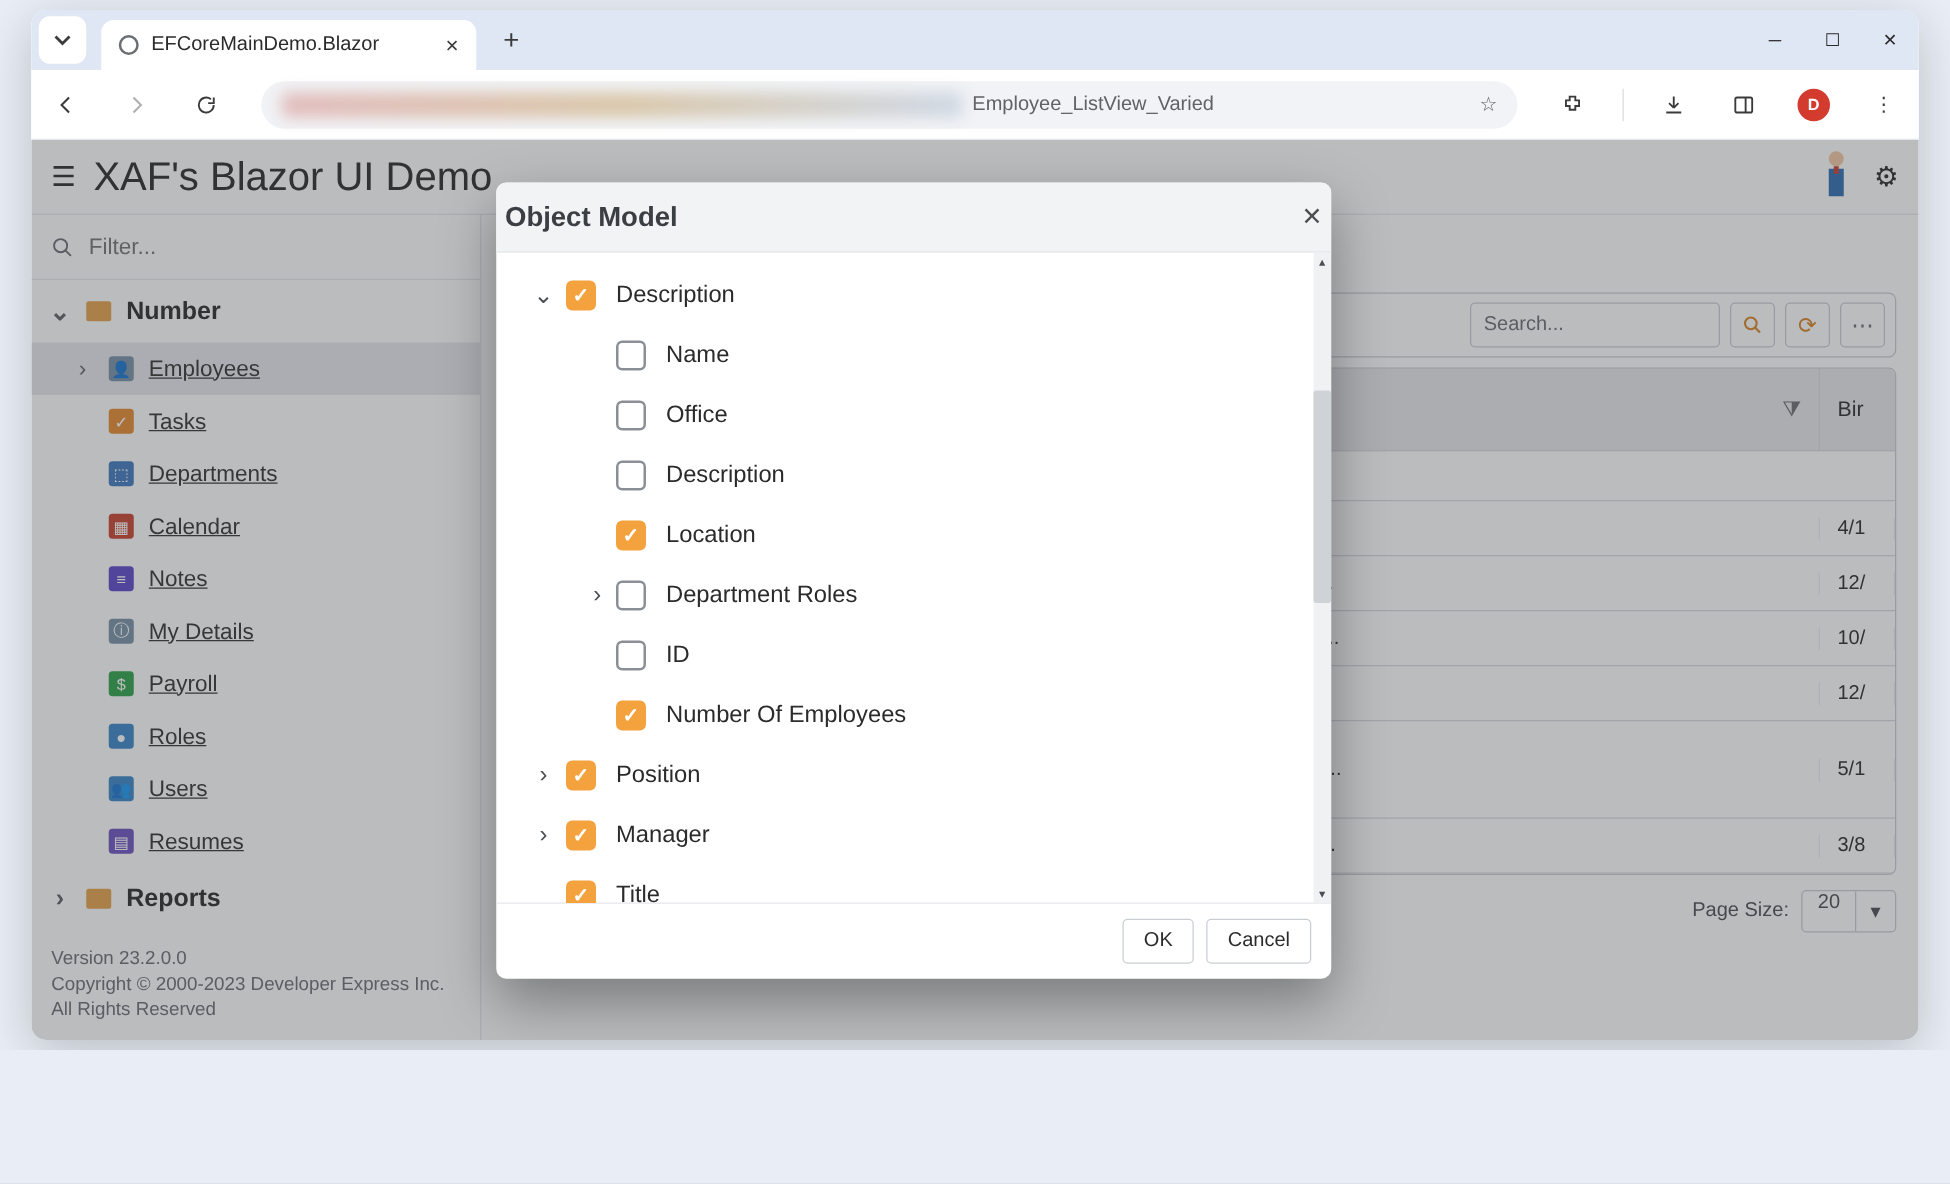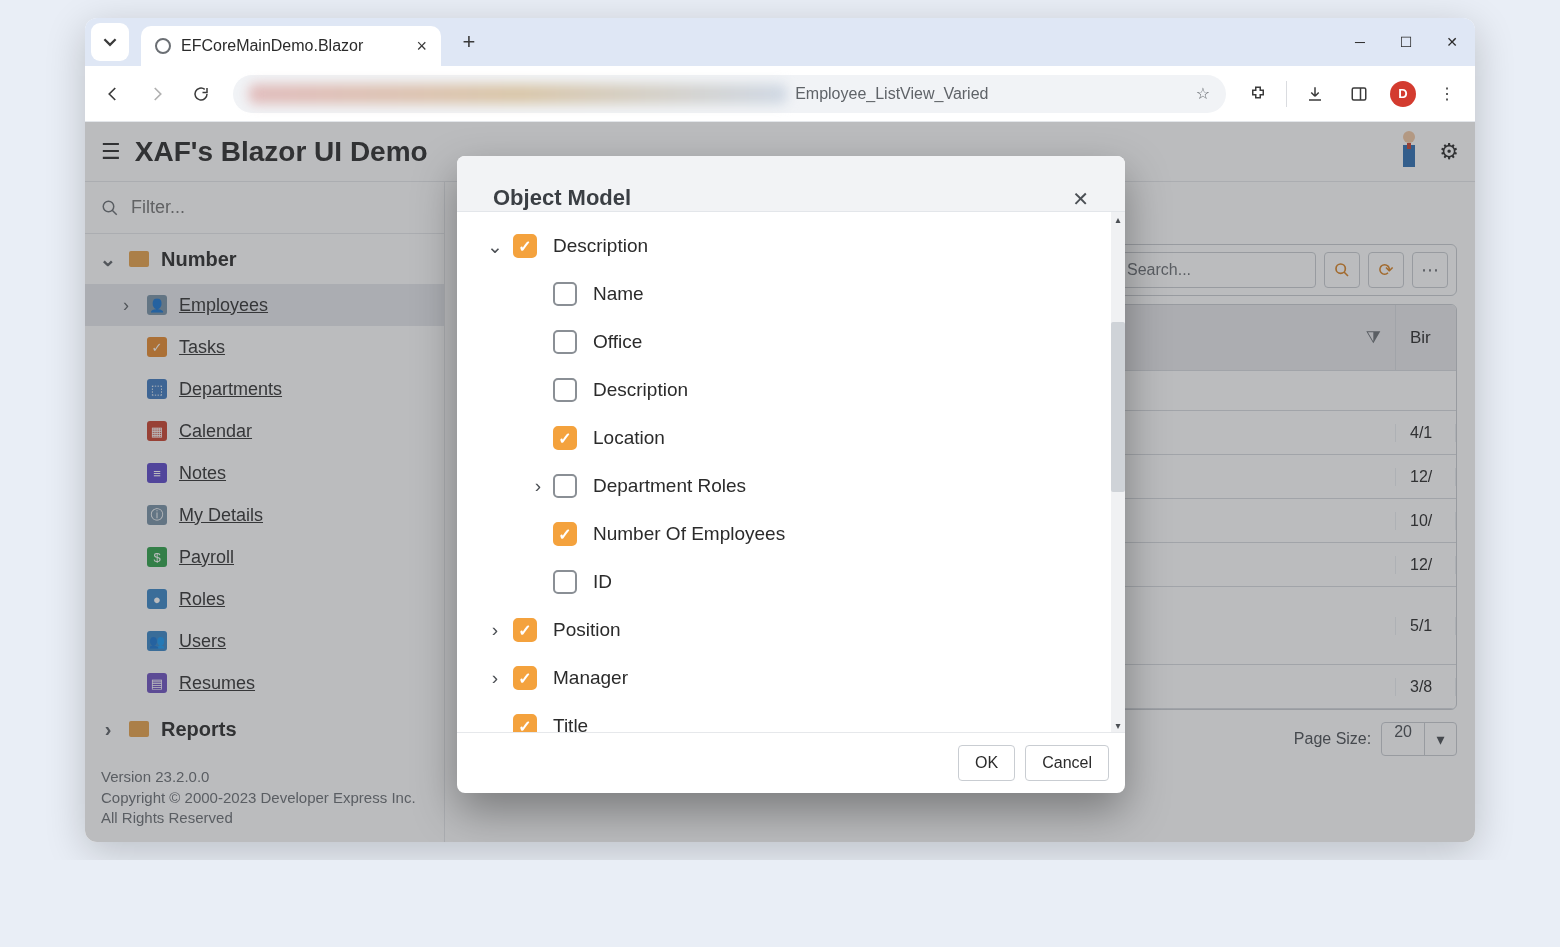--- a/index.html
+++ b/index.html
@@ -2,44 +2,44 @@
 <html><head>
 <meta charset="utf-8">
 <style>
   :root{
     --border:#c9cdd2; --gray:#6b6f74; --text:#2b2b2b; --gray-bg:#f4f5f6;
     --orange:#ea9330; --orange2:#f4a23d; --accent:#1a73e8;
     --header-bg:#e8e9ec; --row-border:#d7dadf; --link:#3b3b3b;
   }
   *{box-sizing:border-box}
   body{margin:0;font-family:"Segoe UI",Arial,sans-serif;color:var(--text);background:#e9eef6}
-  .browser{width:1390px;margin:18px auto;background:#fff;border-radius:12px;overflow:hidden;box-shadow:0 10px 40px rgba(0,0,0,.2)}
+  .browser{width:1510px;margin:8px auto;background:#fff;border-radius:12px;overflow:hidden;box-shadow:0 10px 40px rgba(0,0,0,.2)}
   
   .titlebar{display:flex;align-items:center;height:48px;background:#dfe7f5}
   .tb-left{display:flex;align-items:center;height:100%}
   .tb-dd{width:38px;height:38px;margin-left:6px;background:#fff;border-radius:9px;display:flex;align-items:center;justify-content:center}
   .tab{display:flex;align-items:center;gap:10px;height:40px;margin-left:12px;background:#fff;border-radius:10px 10px 0 0;padding:0 14px;min-width:300px;position:relative;top:4px}
   .favicon{width:16px;height:16px;border:2px solid #6b6f74;border-radius:50%}
   .tab-close{margin-left:auto;font-size:18px;color:#3b3b3b}
   .new-tab{width:36px;height:36px;display:flex;align-items:center;justify-content:center;margin-left:10px;color:#3b3b3b;font-size:22px}
   .win-controls{margin-left:auto;display:flex}
   .win-controls span{width:46px;height:48px;display:flex;align-items:center;justify-content:center;font-size:14px}
-  .toolbar{display:flex;align-items:center;height:56px;background:#fff;border-bottom:1px solid #e3e6ea;padding:0 8px;gap:4px}
+  .toolbar{display:flex;align-items:center;height:56px;background:#fff;border-bottom:1px solid #e3e6ea;padding:0 8px;gap:16px}
   .tbtn{width:40px;height:40px;display:flex;align-items:center;justify-content:center;color:#3b3b3b;border-radius:20px}
   .address{flex:1;height:38px;background:#f1f3f6;border-radius:19px;display:flex;align-items:center;padding:0 16px;margin:0 8px;color:#5f6368;font-size:16px}
   .address .blur{filter:blur(6px);flex:0 0 auto;width:56%;height:20px;background:linear-gradient(90deg,#e1bcbc,#d9c6a8,#cfd8e4);border-radius:6px;margin-right:8px}
   .avatar-d{width:26px;height:26px;background:#d33b2f;color:#fff;border-radius:50%;display:flex;align-items:center;justify-content:center;font-weight:700;font-size:13px}
   .vdiv{width:1px;height:26px;background:#dadce0;margin:0 4px}
 
   
   .app{position:relative;height:720px;background:#fff}
   .overlay{position:absolute;inset:0;background:rgba(60,64,70,.35);z-index:20}
   .app-header{display:flex;align-items:center;height:60px;padding:0 16px;border-bottom:1px solid #e6e8eb}
   .ham{font-size:22px;margin-right:14px}
-  .brand{font-size:28px;font-weight:700}
+  .brand{font-size:32px;font-weight:400}
   .avatar-user{width:24px;height:50px;margin-left:auto;margin-right:18px;position:relative}
   .avatar-user svg{width:24px;height:50px}
   .gear{font-size:22px}
   .app-body{display:flex;height:660px}
   
   .sidebar{width:360px;border-right:1px solid #e6e8eb;display:flex;flex-direction:column}
   .filter{display:flex;align-items:center;height:52px;border-bottom:1px solid #e6e8eb;padding:0 16px;color:#6b6f74}
   .filter input{border:none;outline:none;font-size:18px;flex:1;color:#6b6f74;background:transparent}
   .nav{flex:1;overflow:auto;font-size:18px}
   .group{display:flex;align-items:center;height:50px;padding:0 14px;gap:12px}
@@ -72,21 +72,21 @@
   .grow{display:flex;height:44px;align-items:center;border-bottom:1px solid var(--row-border)}
   .gc{flex:1;padding:0 14px;border-right:1px solid #eceff2;white-space:nowrap;overflow:hidden;text-overflow:ellipsis}
   .gc a{color:#333;text-decoration:underline}
   .pager{display:flex;justify-content:flex-end;align-items:center;gap:10px;height:58px;padding:0 18px;color:#4b4f54}
   .select{display:flex;border:1px solid var(--border);border-radius:4px;height:34px}
   .select span{padding:0 12px}
   .select .dd{width:32px;border-left:1px solid var(--border);display:flex;align-items:center;justify-content:center}
 
   
   .modal{position:absolute;z-index:30;left:372px;top:34px;width:668px;background:#fff;border-radius:8px;box-shadow:0 18px 44px rgba(0,0,0,.35);overflow:hidden}
-  .m-head{display:flex;align-items:flex-end;height:56px;padding:0 36px;background:#f2f3f5;border-bottom:1px solid #e3e6ea}
+  .m-head{display:flex;align-items:center;height:56px;padding:0 7px;background:#f2f3f5;border-bottom:1px solid #e3e6ea}
   .m-title{font-size:22px;font-weight:700;color:#3b3f44}
   .m-x{margin-left:auto;font-size:20px;color:#4b4f54}
   .m-body{position:relative;height:520px;overflow:auto;padding:10px 6px 10px 0}
   .tree{font-size:19px}
   .node{display:flex;align-items:center;height:48px}
   .arrow{width:36px;display:flex;justify-content:center;color:#4b4f54}
   .cb{width:24px;height:24px;border:2px solid #8a8f95;border-radius:5px;display:flex;align-items:center;justify-content:center;margin-right:16px}
   .cb.checked{background:var(--orange2);border-color:var(--orange2);color:#fff}
   .cb.checked::after{content:"✓";font-size:16px;font-weight:700}
   .lvl1{padding-left:20px}.lvl2{padding-left:66px}.lvl2 .arrow{width:30px}
@@ -363,26 +363,26 @@
             <div class="node lvl2 no-arrow">
               <span class="cb checked"></span>
               <span>Location</span>
             </div>
             <div class="node lvl2">
               <span class="arrow">›</span>
               <span class="cb"></span>
               <span>Department Roles</span>
             </div>
             <div class="node lvl2 no-arrow">
-              <span class="cb checked"></span>
-              <span>Number Of Employees</span>
-            </div>
-            <div class="node lvl2 no-arrow">
               <span class="cb"></span>
               <span>ID</span>
+            </div>
+            <div class="node lvl2 no-arrow">
+              <span class="cb checked"></span>
+              <span>Number Of Employees</span>
             </div>
             <div class="node lvl1">
               <span class="arrow">›</span>
               <span class="cb checked"></span>
               <span>Position</span>
             </div>
             <div class="node lvl1">
               <span class="arrow">›</span>
               <span class="cb checked"></span>
               <span>Manager</span>

